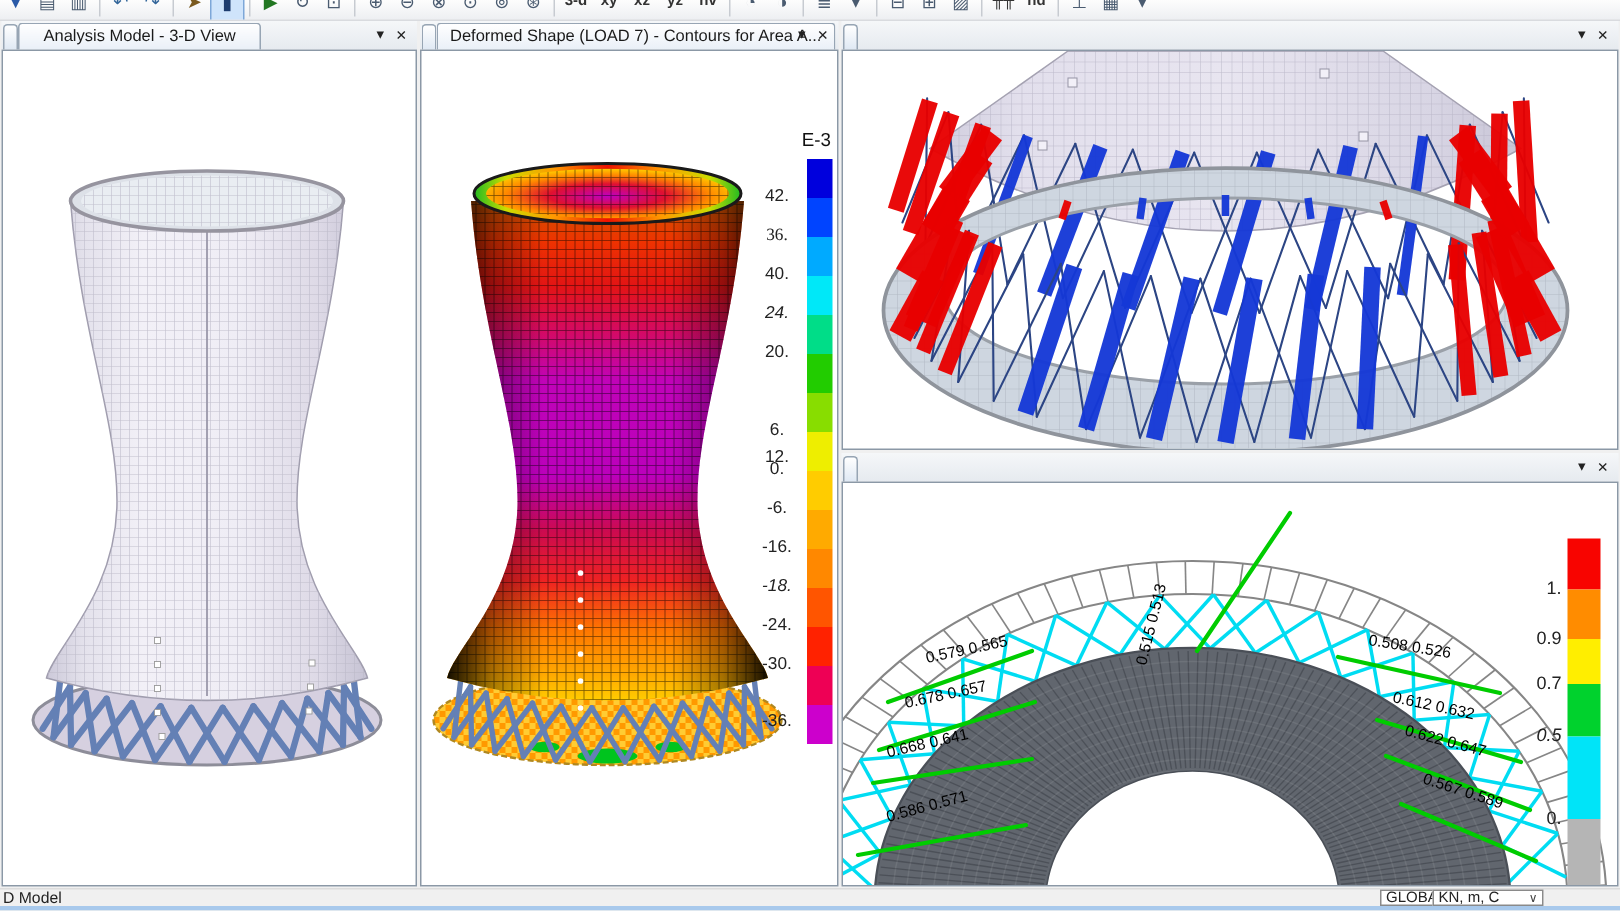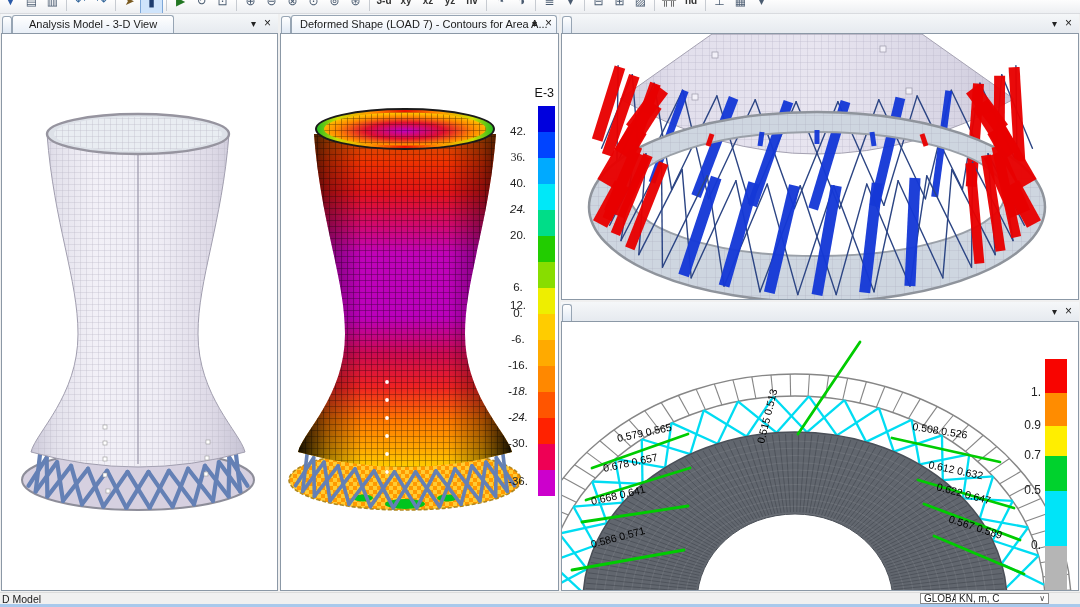--- a/index.html
+++ b/index.html
@@ -41,21 +41,21 @@
   #pl-bar{position:absolute;right:11px;top:37px;width:22px}
   .pl-block{width:22px}
   .pl-label{position:absolute;right:37px;width:30px;text-align:right;font-size:12px;color:#222}
   
   #statusbar{position:absolute;left:0;top:592px;width:1080px;height:12px;background:#f0f0f0;
              border-top:1px solid #dcdcdc;font-size:10.5px;color:#222}
   #status-left{position:absolute;left:2px;top:0px;line-height:12px}
   .sel{position:absolute;top:0;height:11px;border:1px solid #8a8a8a;background:#fff;font-size:10px;
        line-height:10px;padding:0 3px;display:flex;justify-content:space-between;box-sizing:border-box}
   #sel-csys{left:920px;width:77px}
-  #sel-units{left:955px;width:94px}
+  #sel-units{left:955px;width:74px}
   .chev{font-size:8px;color:#444}
   #strip{position:absolute;left:0;top:604px;width:1080px;height:3px;background:#a8c9ec}
 </style>
 </head>
 <body>
 
 <div id="toolbar">
     <div class="ti" style="color: rgb(42, 90, 168);">▼</div>
     <div class="ti">▤</div>
     <div class="ti">▥</div>
@@ -302,21 +302,21 @@
       <div class="cs-label" style="top: 117px; font-family: Liberation Serif, serif;">36.</div>
       <div class="cs-label" style="top: 143px;">40.</div>
       <div class="cs-label" style="top: 169px; font-style: italic;">24.</div>
       <div class="cs-label" style="top: 195px;">20.</div>
       <div class="cs-label" style="top: 221px; margin-top: 44px;">12.</div>
       <div class="cs-label" style="top: 247px;">6.</div>
       <div class="cs-label" style="top: 273px;">0.</div>
       <div class="cs-label" style="top: 299px;">-6.</div>
       <div class="cs-label" style="top: 325px;">-16.</div>
       <div class="cs-label" style="top: 351px; font-style: italic;">-18.</div>
-      <div class="cs-label" style="top: 377px; font-style: italic;">-24.</div>
+      <div class="cs-label" style="top: 377px;">-24.</div>
       <div class="cs-label" style="top: 403px;">-30.</div>
       <div class="cs-label" style="top: 441px;">-36.</div>
     </div>
 </div>
 
 <div class="panel" id="p-axial">
   <div class="tabbar">
     <div class="stub"></div>
     <div class="tabctl" style="right:18px">▾</div>
     <div class="tabctl" style="right:4px;font-size:12px">×</div>
@@ -704,21 +704,21 @@
         <div class="pl-block" style="height: 34px; background: rgb(248, 4, 0);"></div>
         <div class="pl-block" style="height: 33px; background: rgb(255, 140, 0);"></div>
         <div class="pl-block" style="height: 30px; background: rgb(255, 238, 0);"></div>
         <div class="pl-block" style="height: 35px; background: rgb(0, 210, 45);"></div>
         <div class="pl-block" style="height: 55px; background: rgb(0, 228, 248);"></div>
         <div class="pl-block" style="height: 45px; background: rgb(181, 181, 181);"></div>
       </div>
   <div class="pl-label" style="top: 63px;">1.</div>
       <div class="pl-label" style="top: 96px;">0.9</div>
       <div class="pl-label" style="top: 126px;">0.7</div>
-      <div class="pl-label" style="top: 161px;">0.5</div>
+      <div class="pl-label" style="top: 161px; font-style: italic;">0.5</div>
       <div class="pl-label" style="top: 216px;">0.</div>
     </div>
 </div>
 
 <div id="statusbar">
   <span id="status-left">D Model</span>
   <div class="sel" id="sel-csys">
     <span>GLOBAL</span>
     <span class="chev">∨</span>
   </div>

